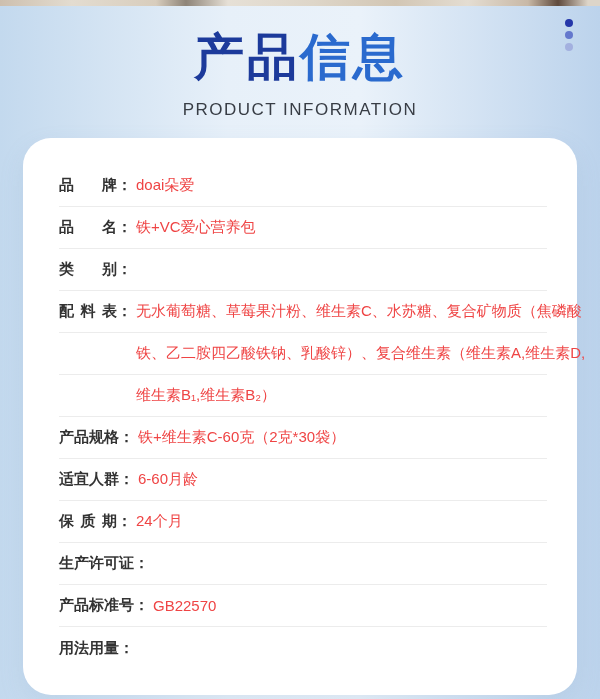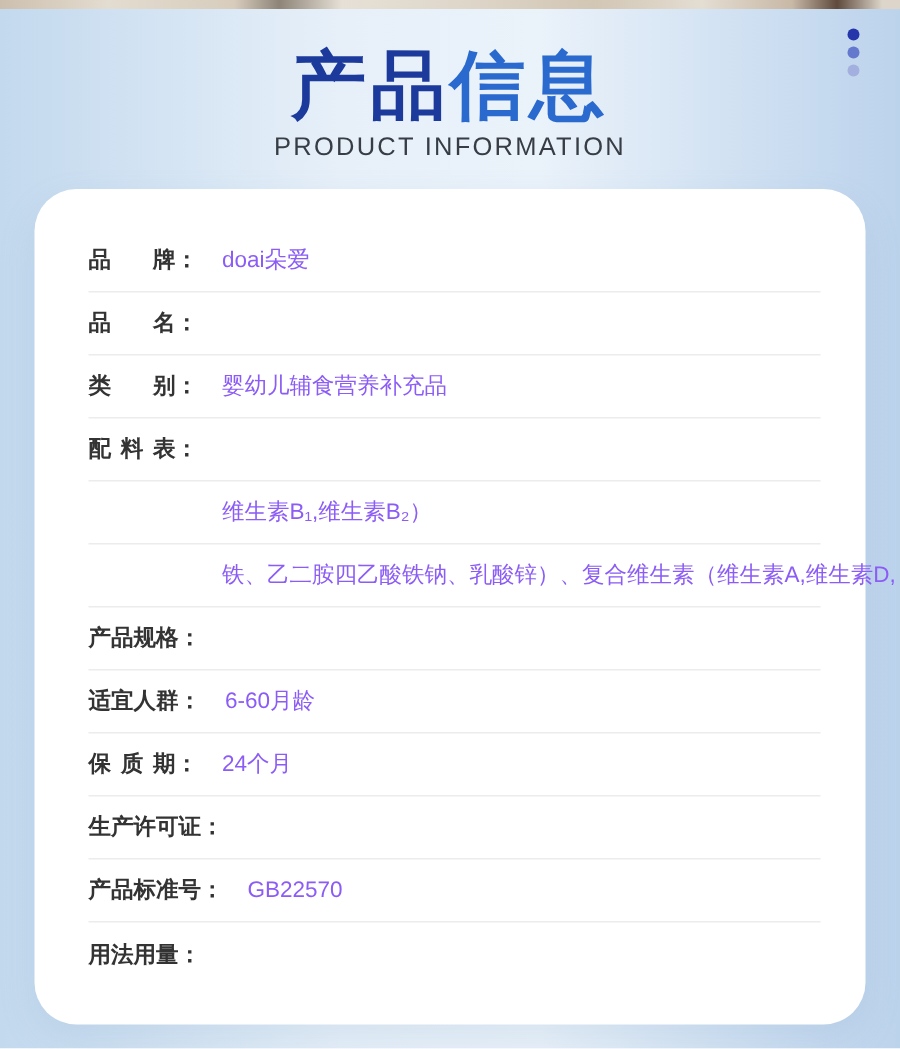--- a/index.html
+++ b/index.html
@@ -20,21 +20,21 @@
       #cdbfae 0%, #e3dcd0 12%, #d8cdbd 26%, #8e8478 31%, #e6e0d6 38%,
       #ded6c9 52%, #d2c6b4 66%, #e4ddd2 78%, #c8b8a6 88%, #5f4a3d 93%, #ddd5c9 98%);
   }
   .header { position: relative; padding-top: 22px; text-align: center; }
   .page-title {
     font-size: 50px; line-height: 58px; font-weight: 800; letter-spacing: 3px;
   }
   .title-dark { color: #1c3a9b; }
   .title-light { color: #2a6ace; }
   .page-subtitle {
-    margin-top: 0; font-size: 17px; line-height: 24px;
+    margin-top: 12px; font-size: 17px; line-height: 24px;
     color: #383d45; letter-spacing: 1.5px; font-weight: 400;
   }
   .kebab { position: absolute; top: 13px; right: 26px; width: 9px; }
   .kebab .dot { width: 8px; height: 8px; border-radius: 50%; margin-bottom: 4px; }
   .kebab .d1 { background: #2436a9; }
   .kebab .d2 { background: #6478cd; }
   .kebab .d3 { background: #a3b0df; }
 
   .card {
     margin: 16px auto 0;
@@ -55,21 +55,21 @@
   .row:last-child { border-bottom: none; }
   .label-box { display: inline-flex; align-items: center; color: #333333; font-weight: 700; }
   .row.cont .label-box { visibility: hidden; }
   .label {
     display: inline-block;
     min-width: 58px;
     text-align: justify;
     text-align-last: justify;
   }
   .colon { display: inline-block; }
-  .value { color: #8b5cf6; margin-left: 16px; font-weight: 400; }
+  .value { color: #ef4444; margin-left: 4px; font-weight: 400; }
 </style>
 </head>
 <body>
 
 <div class="page">
   <div class="photo-strip"></div>
 
   <div class="header">
     <div class="page-title"><span class="title-dark">产品</span><span class="title-light">信息</span></div>
     <div class="page-subtitle">PRODUCT INFORMATION</div>
@@ -87,53 +87,55 @@
             <span class="label">品牌</span>
             <span class="colon">：</span>
           </span>
           <span class="value">doai朵爱</span>
         </div>
         <div class="row">
           <span class="label-box">
             <span class="label">品名</span>
             <span class="colon">：</span>
           </span>
+          <span class="value">铁+VC爱心营养包</span>
         </div>
         <div class="row">
           <span class="label-box">
             <span class="label">类别</span>
             <span class="colon">：</span>
           </span>
-          <span class="value">婴幼儿辅食营养补充品</span>
         </div>
         <div class="row">
           <span class="label-box">
             <span class="label">配料表</span>
             <span class="colon">：</span>
           </span>
+          <span class="value">无水葡萄糖、草莓果汁粉、维生素C、水苏糖、复合矿物质（焦磷酸</span>
+        </div>
+        <div class="row cont">
+          <span class="label-box">
+            <span class="label"></span>
+            <span class="colon">：</span>
+          </span>
+          <span class="value">铁、乙二胺四乙酸铁钠、乳酸锌）、复合维生素（维生素A,维生素D,</span>
         </div>
         <div class="row cont">
           <span class="label-box">
             <span class="label"></span>
             <span class="colon">：</span>
           </span>
           <span class="value">维生素B₁,维生素B₂）</span>
         </div>
-        <div class="row cont">
-          <span class="label-box">
-            <span class="label"></span>
-            <span class="colon">：</span>
-          </span>
-          <span class="value">铁、乙二胺四乙酸铁钠、乳酸锌）、复合维生素（维生素A,维生素D,</span>
-        </div>
         <div class="row">
           <span class="label-box">
             <span class="label">产品规格</span>
             <span class="colon">：</span>
           </span>
+          <span class="value">铁+维生素C-60克（2克*30袋）</span>
         </div>
         <div class="row">
           <span class="label-box">
             <span class="label">适宜人群</span>
             <span class="colon">：</span>
           </span>
           <span class="value">6-60月龄</span>
         </div>
         <div class="row">
           <span class="label-box">

